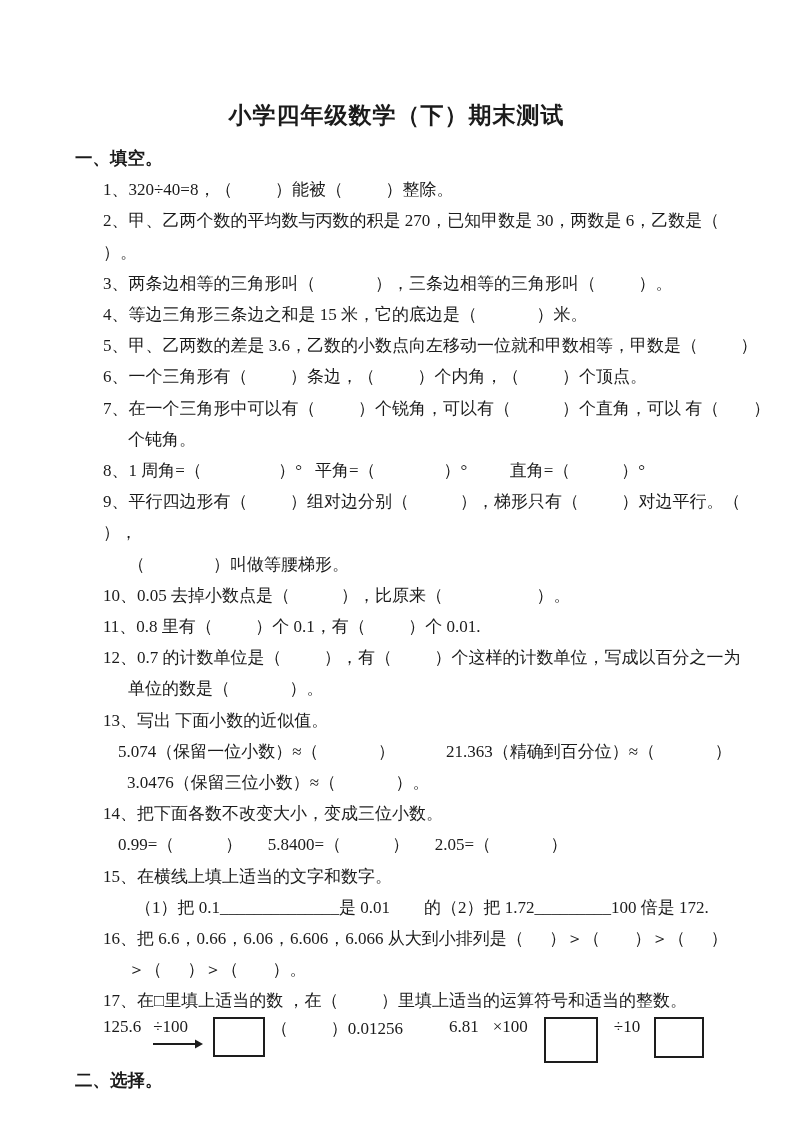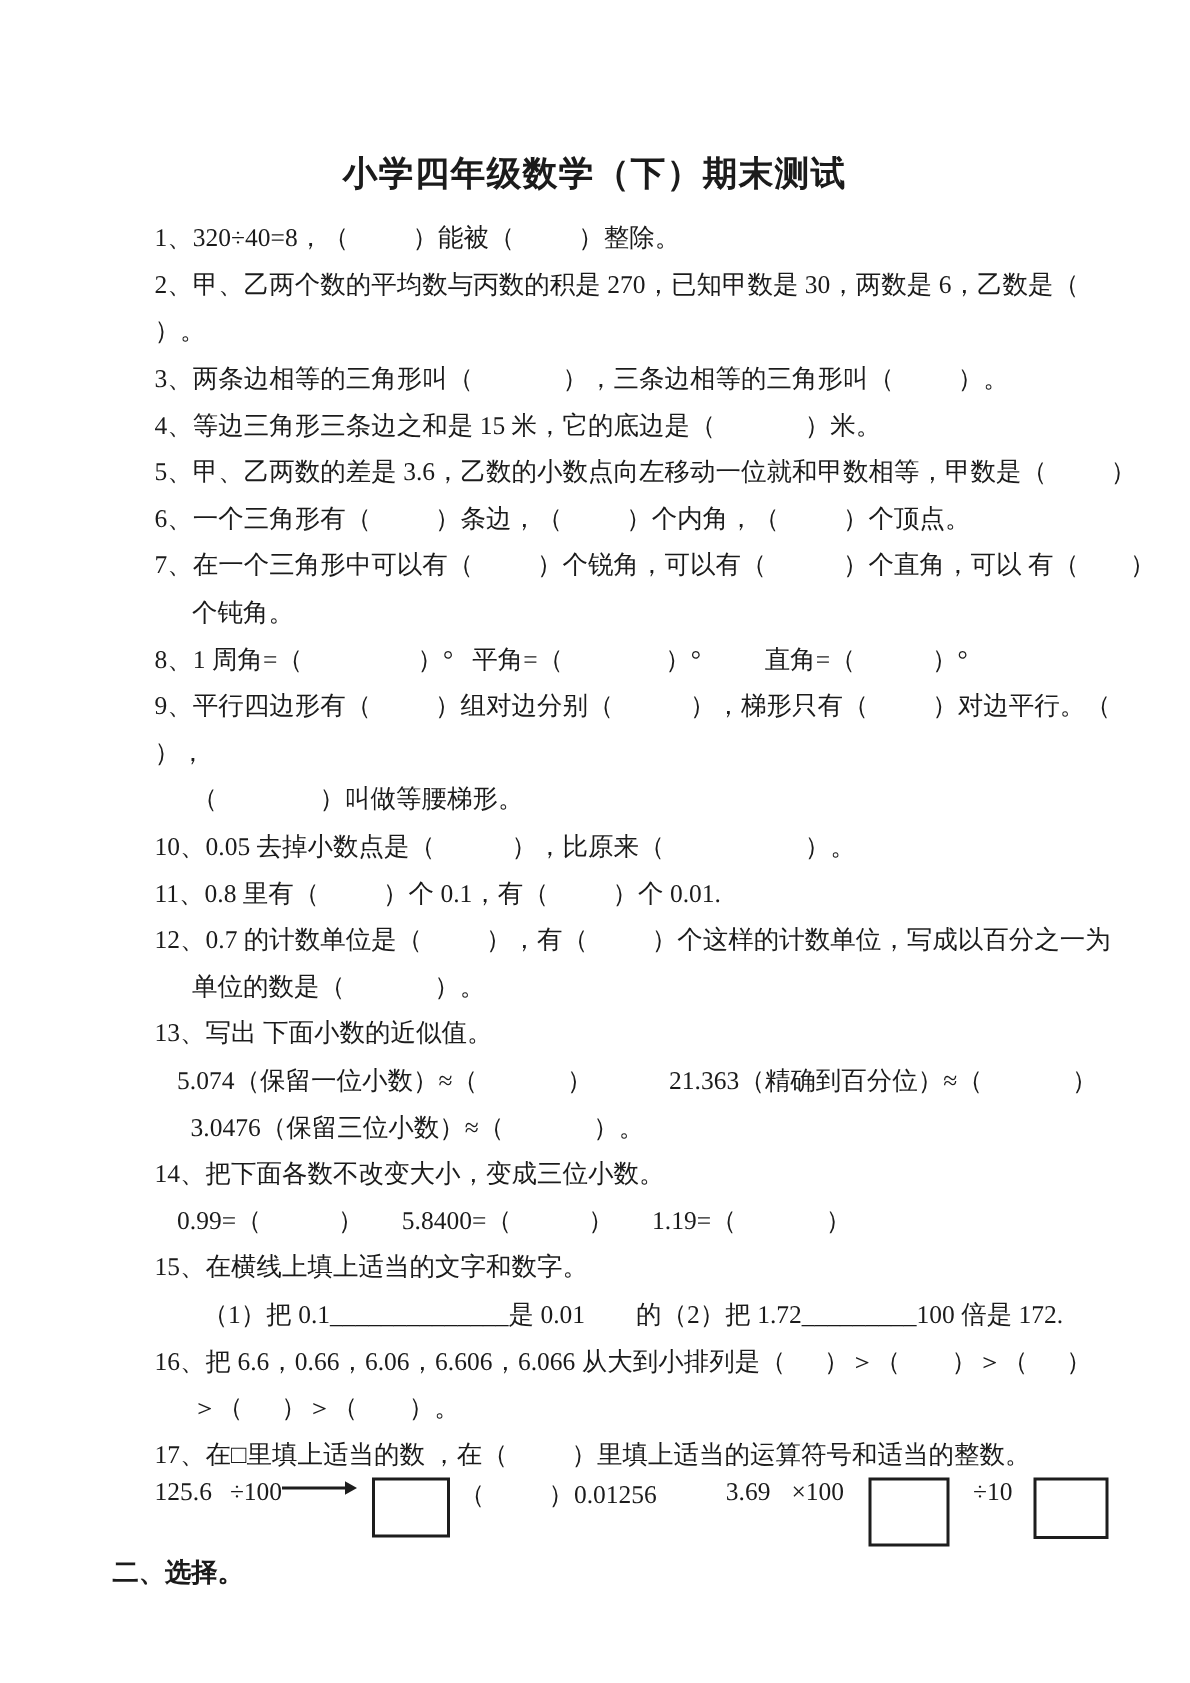--- a/index.html
+++ b/index.html
@@ -44,20 +44,21 @@
   .formula-row {
     display: flex;
     align-items: flex-start;
     padding-left: 103px;
     height: 48px;
     font-size: 17px;
   }
   .f { white-space: pre; }
   .opstack {
     display: inline-flex;
+    flex-direction: column;
     align-items: flex-start;
     margin-left: 12px;
   }
   .opstack .f { line-height: 20px; }
   .arrow-svg { display: block; margin-top: 2px; }
   .abox {
     display: inline-block;
     width: 48px;
     height: 36px;
     border: 2px solid #1d1d1d;
@@ -72,59 +73,60 @@
   .gap-op2  { margin-left: 16px; }
 </style>
 </head>
 <body>
 
 <div class="page">
 
   <div class="title">小学四年级数学（下）期末测试</div>
 
   <div class="content">
+    <div class="line section">一、填空。</div>
 
     <div class="line item">1、320÷40=8，（          ）能被（          ）整除。</div>
     <div class="line item">2、甲、乙两个数的平均数与丙数的积是 270，已知甲数是 30，两数是 6，乙数是（          ）。</div>
     <div class="line item">3、两条边相等的三角形叫（              ），三条边相等的三角形叫（          ）。</div>
     <div class="line item">4、等边三角形三条边之和是 15 米，它的底边是（              ）米。</div>
     <div class="line item">5、甲、乙两数的差是 3.6，乙数的小数点向左移动一位就和甲数相等，甲数是（          ）</div>
     <div class="line item">6、一个三角形有（          ）条边，（          ）个内角，（          ）个顶点。</div>
     <div class="line item">7、在一个三角形中可以有（          ）个锐角，可以有（            ）个直角，可以 有（        ）</div>
     <div class="line cont">个钝角。</div>
     <div class="line item">8、1 周角=（                  ）°   平角=（                ）°          直角=（            ）°</div>
     <div class="line item">9、平行四边形有（          ）组对边分别（            ），梯形只有（          ）对边平行。（          ），</div>
     <div class="line cont">（                ）叫做等腰梯形。</div>
     <div class="line item">10、0.05 去掉小数点是（            ），比原来（                      ）。</div>
     <div class="line item">11、0.8 里有（          ）个 0.1，有（          ）个 0.01.</div>
     <div class="line item">12、0.7 的计数单位是（          ），有（          ）个这样的计数单位，写成以百分之一为</div>
     <div class="line cont">单位的数是（              ）。</div>
     <div class="line item">13、写出 下面小数的近似值。</div>
     <div class="line sub">5.074（保留一位小数）≈（              ）            21.363（精确到百分位）≈（              ）</div>
     <div class="line sub2">3.0476（保留三位小数）≈（              ）。</div>
     <div class="line item">14、把下面各数不改变大小，变成三位小数。</div>
-    <div class="line sub">0.99=（            ）      5.8400=（            ）      1.19=（              ）</div>
+    <div class="line sub">0.99=（            ）      5.8400=（            ）      2.05=（              ）</div>
     <div class="line item">15、在横线上填上适当的文字和数字。</div>
     <div class="line sub15">（1）把 0.1______________是 0.01        的（2）把 1.72_________100 倍是 172.</div>
     <div class="line item">16、把 6.6，0.66，6.06，6.606，6.066 从大到小排列是（      ）＞（        ）＞（      ）</div>
     <div class="line cont">＞（      ）＞（        ）。</div>
     <div class="line item">17、在□里填上适当的数 ，在（          ）里填上适当的运算符号和适当的整数。</div>
 
     <div class="formula-row">
       <span class="f">125.6</span>
       <span class="opstack">
         <span class="f">÷100</span>
         <svg class="arrow-svg" width="50" height="10" viewBox="0 0 50 10">
           <line x1="0" y1="5" x2="42" y2="5" stroke="#1d1d1d" stroke-width="2"></line>
           <polygon points="42,0.5 50,5 42,9.5" fill="#1d1d1d"></polygon>
         </svg>
       </span>
       <span class="abox"></span>
       <span class="f gap-mid">（          ）0.01256</span>
-      <span class="f gap-wide">3.69</span>
+      <span class="f gap-wide">6.81</span>
       <span class="f gap-op">×100</span>
       <span class="abox b2"></span>
       <span class="f gap-op2">÷10</span>
       <span class="abox b3"></span>
     </div>
 
     <div class="line section">二、选择。</div>
   </div>
 
 </div>

